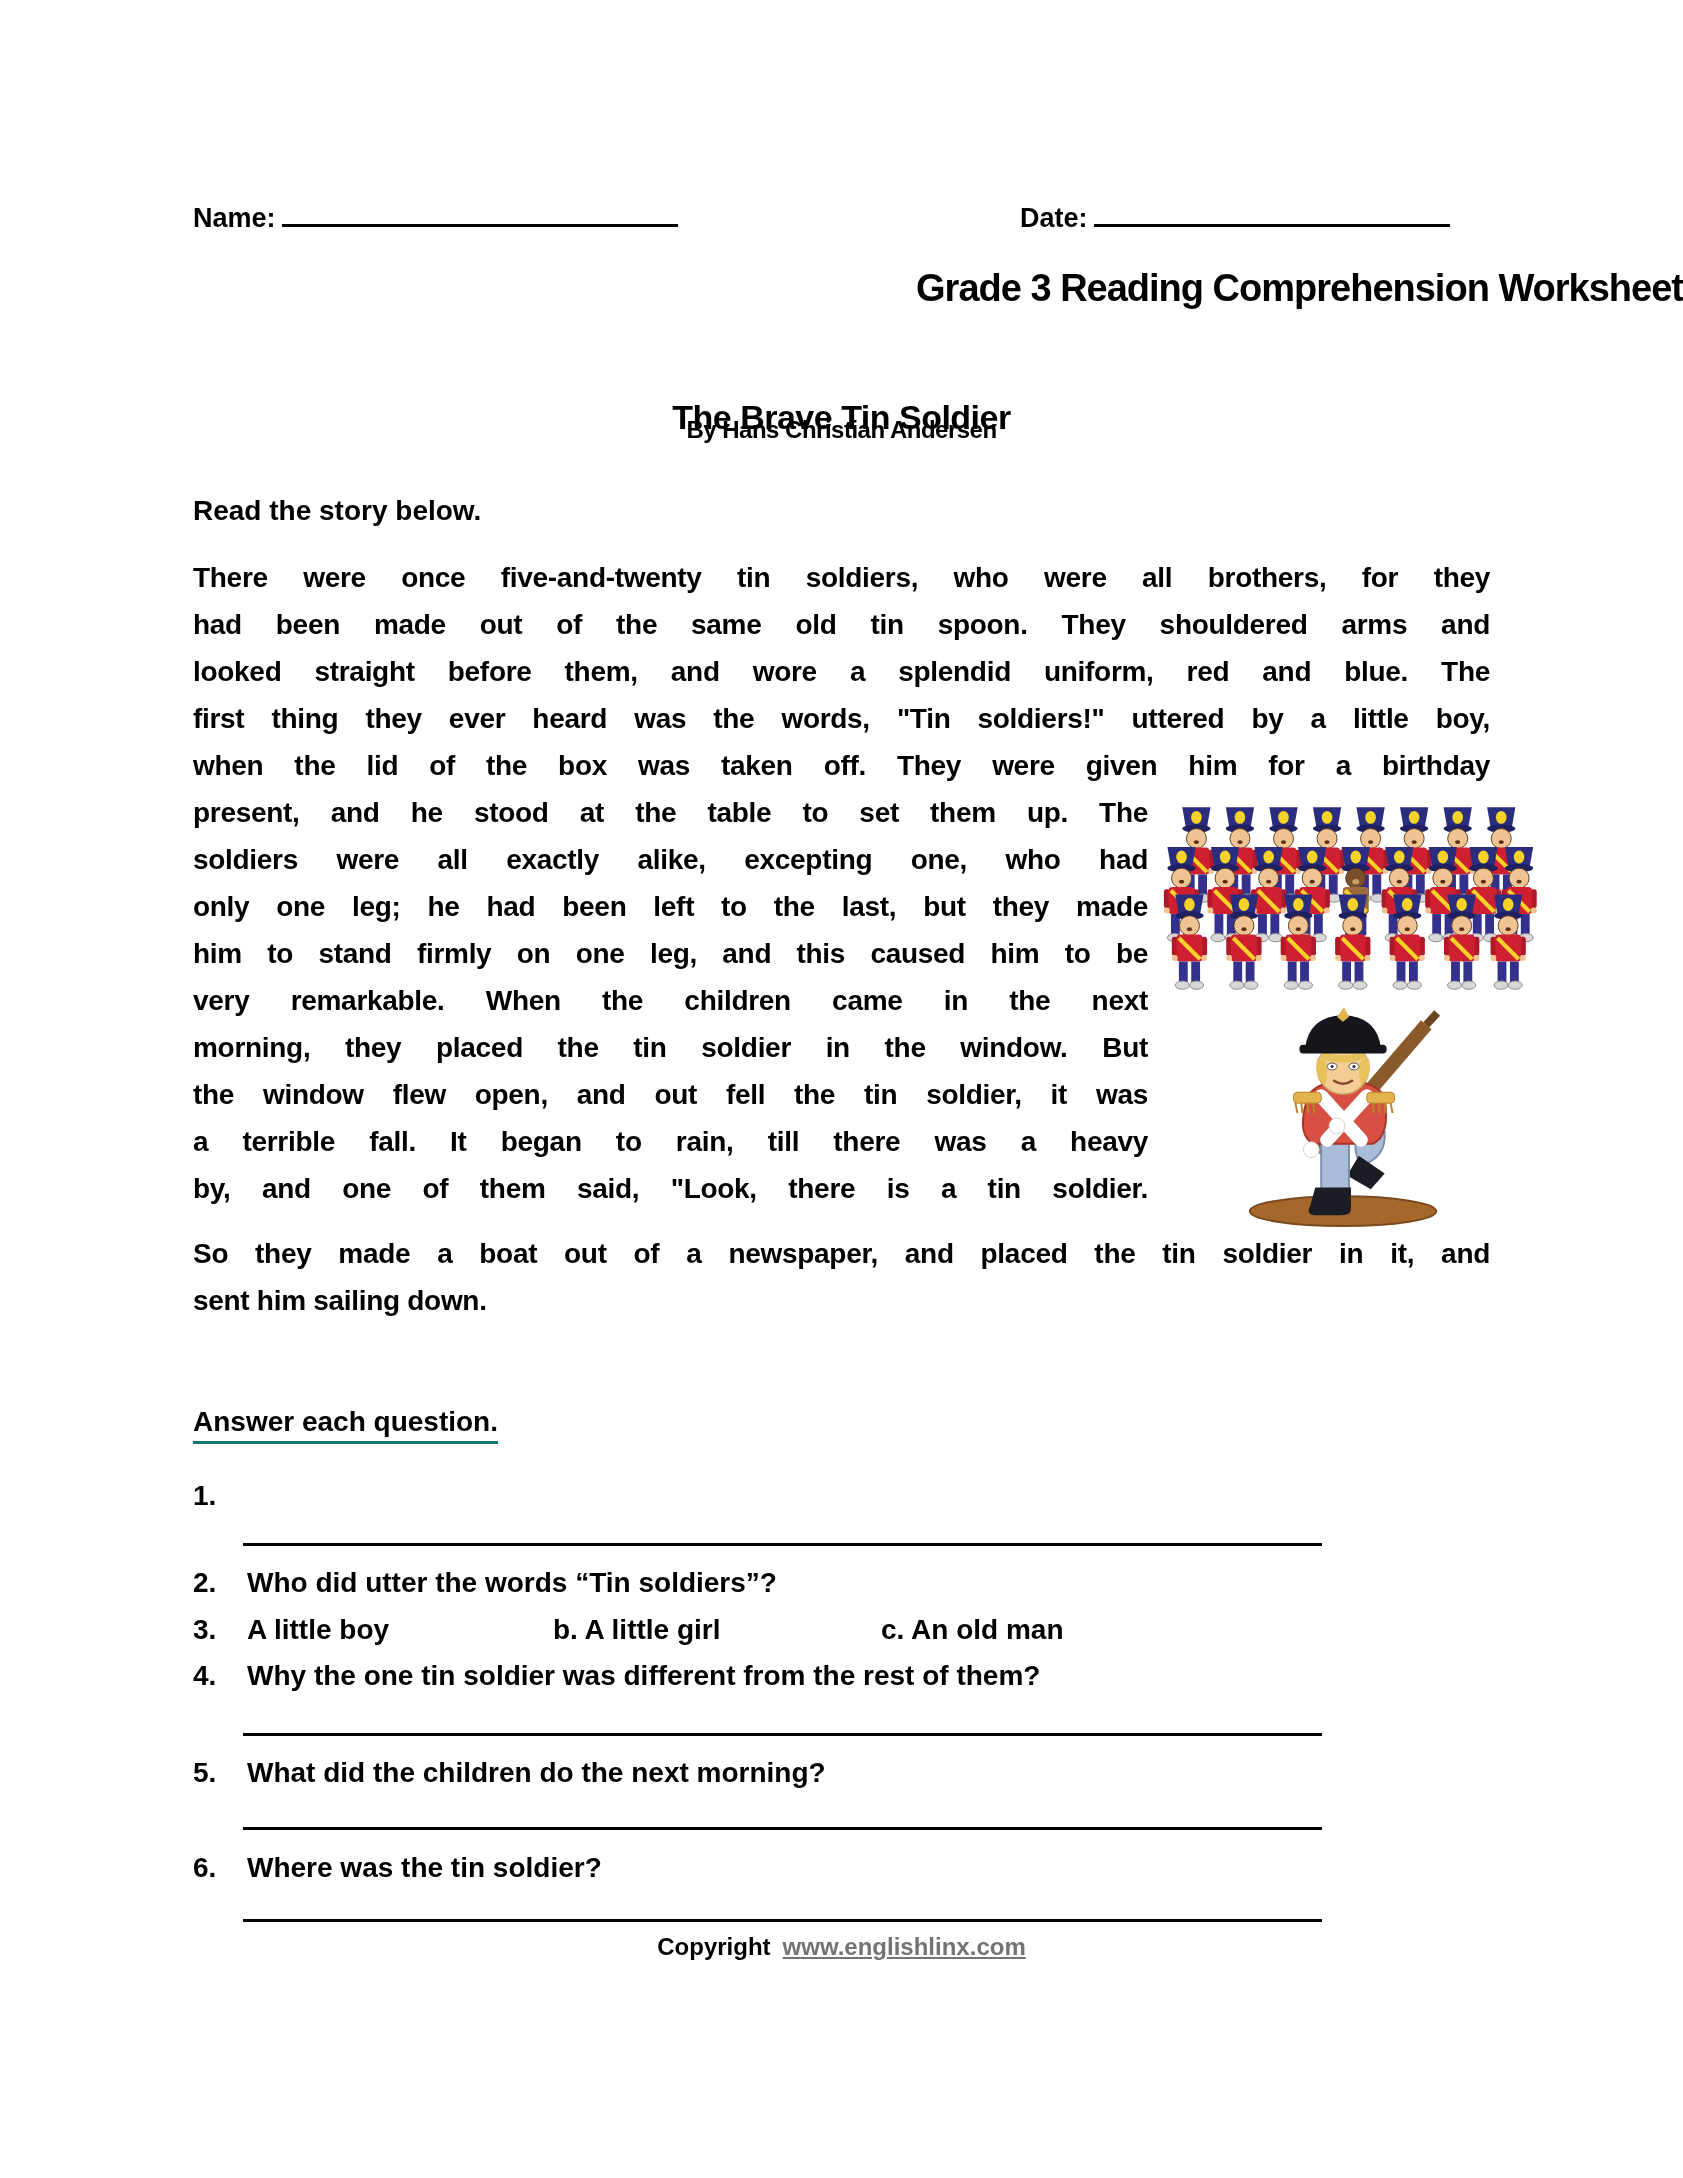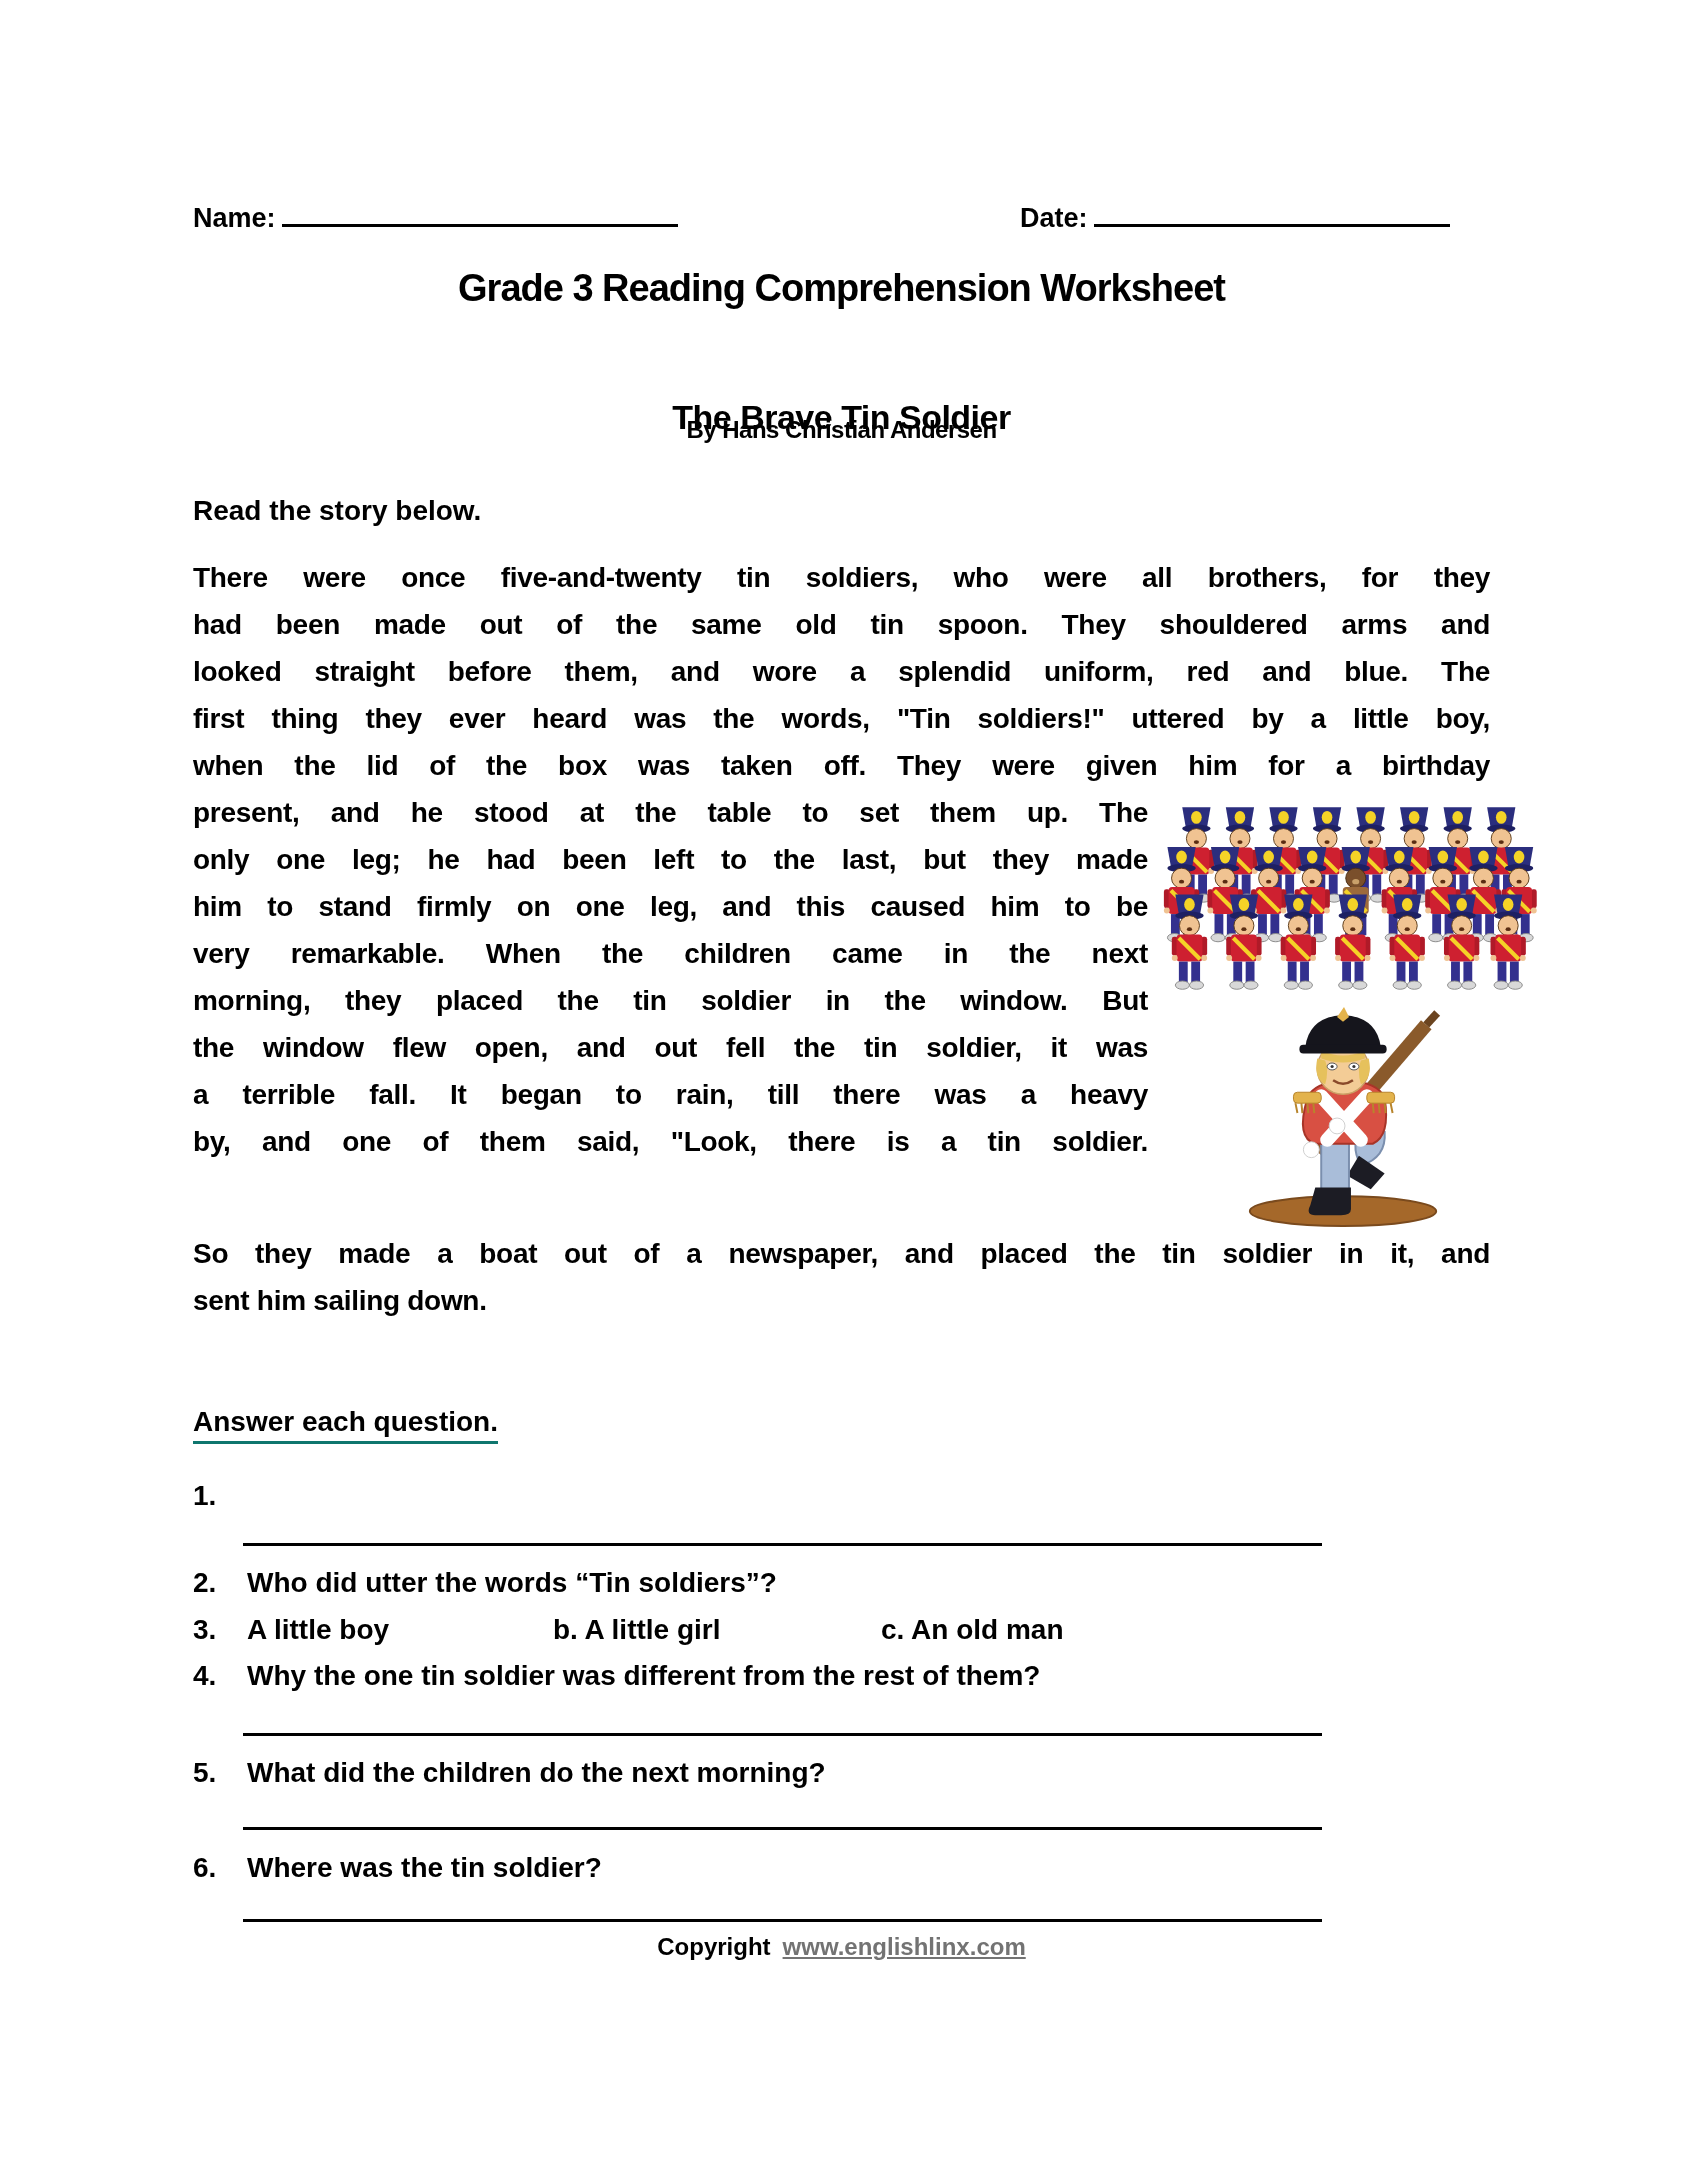--- a/index.html
+++ b/index.html
@@ -17,21 +17,21 @@
     box-sizing: border-box;
   }
   
   .hdr { position: absolute; top: 198px; left: 193px; width: 1297px; height: 44px; font-size: 27px; }
   .hdr .name-wrap { position: absolute; left: 0; top: 0; }
   .hdr .date-wrap { position: absolute; left: 827px; top: 0; }
   .uline { display: inline-block; border-bottom: 3px solid #000; height: 26px; vertical-align: baseline; margin-left: 6px; }
   .uline.name { width: 396px; }
   .uline.date { width: 356px; }
   
-  .title-main  { position: absolute; top: 267px; left: 0; width: 100%; text-align: center; font-size: 38px; letter-spacing: -1px; }
+  .title-main  { position: absolute; top: 267px; left: 0; width: 100%; text-align: right; font-size: 38px; letter-spacing: -1px; }
   .title-story { position: absolute; top: 362px; left: 0; width: 100%; text-align: center; font-size: 34px; letter-spacing: -0.5px; margin-top: 36px; }
   .byline      { position: absolute; top: 416px; left: 0; width: 100%; text-align: center; font-size: 24px; letter-spacing: -0.5px; }
   .read-label  { position: absolute; top: 495px; left: 193px; font-size: 28px; }
   
   .story {
     position: absolute; top: 554px; left: 193px; width: 1297px;
     font-size: 28px; line-height: 47px; letter-spacing: -0.3px;
   }
   .story-line { text-align: justify; text-align-last: justify; }
   .story-line.no-stretch { text-align-last: left; }
@@ -175,20 +175,21 @@
         <circle cx="111" cy="60" r="1.6" fill="#333"></circle>
         <circle cx="133" cy="60" r="1.6" fill="#333"></circle>
         <path d="M112,74 q10,7 20,0" stroke="#8a4a2a" stroke-width="2.5" fill="none"></path>
         <path d="M84,40 q4,-30 38,-32 q34,2 38,32 z" fill="#15151c"></path>
         <rect x="78" y="38" width="88" height="9" rx="4" fill="#15151c"></rect>
         <path d="M116,10 l7,-10 l5,10 l-6,5 z" fill="#e3b34c"></path>
       </svg>
     </div>
 
     <div class="story-line">present, and he stood at the table to set them up. The</div>
+    <div class="story-line">soldiers were all exactly alike, excepting one, who had</div>
     <div class="story-line">only one leg; he had been left to the last, but they made</div>
     <div class="story-line">him to stand firmly on one leg, and this caused him to be</div>
     <div class="story-line">very remarkable. When the children came in the next</div>
     <div class="story-line">morning, they placed the tin soldier in the window. But</div>
     <div class="story-line">the window flew open, and out fell the tin soldier, it was</div>
     <div class="story-line">a terrible fall.  It began to rain, till there was a heavy</div>
     <div class="story-line">by, and one of them said, "Look, there is a tin soldier.</div>
     <div class="story-line clear-r">So they made a boat out of a newspaper, and placed the tin soldier in it, and</div>
     <div class="story-line no-stretch">sent him sailing down.</div>
   </div>

